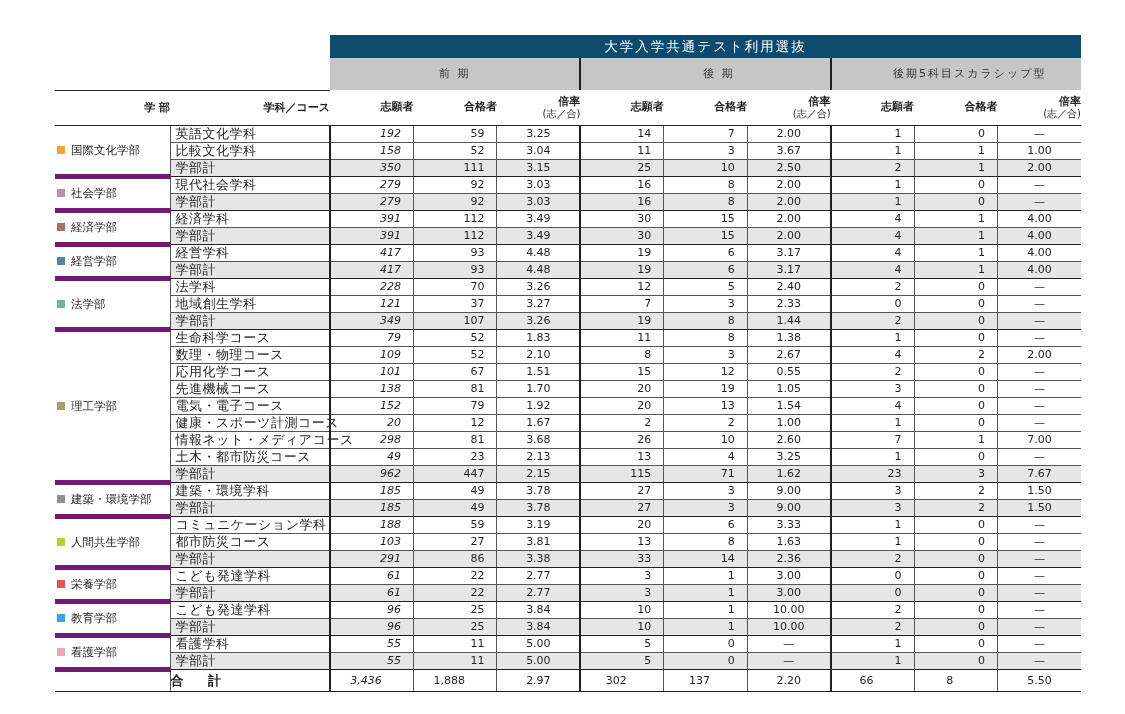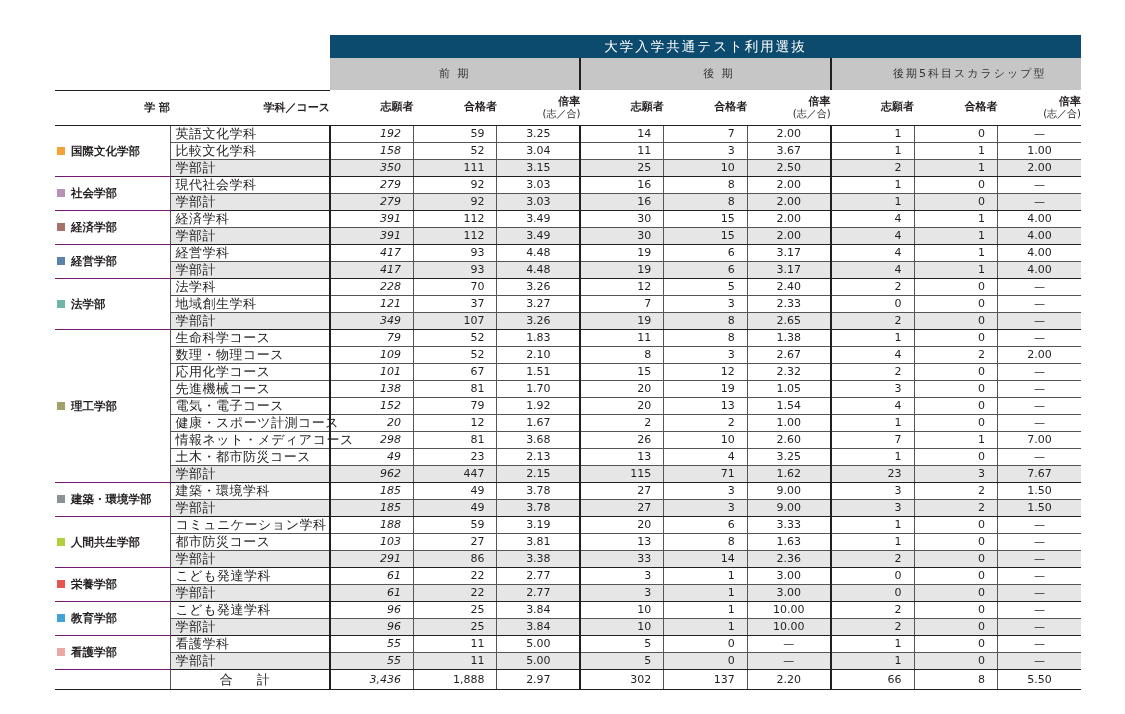--- a/index.html
+++ b/index.html
@@ -40,28 +40,28 @@
     }
     tbody td.num { text-align: right; padding-right: 12px; border-left: 1px solid #555; }
     tbody td.rate { text-align: center; border-left: 1px solid #555; padding-right: 0; }
     tbody td.sep { border-left: 2px solid #231f20; }
     tbody td.dept {
       padding-left: 5px; border-left: 1px solid #555; font-size: 13px;
       letter-spacing: 0.5px; white-space: nowrap;
     }
     tbody td.dept + td { border-left: 2px solid #231f20; font-style: italic; }
     tbody td.fac {
-      font-size: 11.5px; font-weight: bold; vertical-align: middle;
-      border-bottom: 1px solid #701a75; white-space: nowrap; padding-left: 2px;
+      font-size: 11.5px; font-weight: normal; vertical-align: middle;
+      border-bottom: 5px solid #701a75; white-space: nowrap; padding-left: 2px;
     }
     tbody tr.sub td:not(.fac) { background: #e6e6e7; }
     tbody tr.grp-end td { border-bottom: 1px solid #231f20; }
     .swatch { display: inline-block; width: 8px; height: 8px; margin-right: 6px; vertical-align: 0px; }
-    tr.total td { height: 19px; line-height: 19px; border-bottom: 1.5px solid #231f20; border-top: 1px solid #231f20; }
-    tr.total td.total-label { text-align: center; font-weight: normal; letter-spacing: 10px; padding-left: 0; }
+    tr.total td { height: 19px; line-height: 19px; border-bottom: 1.5px solid #231f20; border-top: 1px solid #231f20; text-align: center; }
+    tr.total td.total-label { text-align: left; font-weight: bold; letter-spacing: 10px; padding-left: 0; }
   </style>
 </head>
 <body>
 
 <div id="wrap">
   <table>
     <colgroup>
       <col class="c-fac">
         <col class="c-dept">
       <col class="c-num">
@@ -237,21 +237,21 @@
           <td class="num">0</td>
           <td class="rate">—</td>
         </tr>
         <tr class="sub grp-end">
           <td class="dept">学部計</td>
           <td class="num">349</td>
           <td class="num">107</td>
           <td class="rate">3.26</td>
           <td class="num sep">19</td>
           <td class="num">8</td>
-          <td class="rate">2.65</td>
+          <td class="rate">1.44</td>
           <td class="num sep">2</td>
           <td class="num">0</td>
           <td class="rate">—</td>
         </tr>
         <tr class="">
           <td class="fac" rowspan="9"><span class="swatch" style="background: rgb(162, 160, 107);"></span><span>理工学部</span></td>
           <td class="dept">生命科学コース</td>
           <td class="num">79</td>
           <td class="num">52</td>
           <td class="rate">1.83</td>
@@ -274,21 +274,21 @@
           <td class="num">2</td>
           <td class="rate">2.00</td>
         </tr>
         <tr class="">
           <td class="dept">応用化学コース</td>
           <td class="num">101</td>
           <td class="num">67</td>
           <td class="rate">1.51</td>
           <td class="num sep">15</td>
           <td class="num">12</td>
-          <td class="rate">2.32</td>
+          <td class="rate">0.55</td>
           <td class="num sep">2</td>
           <td class="num">0</td>
           <td class="rate">—</td>
         </tr>
         <tr class="">
           <td class="dept">先進機械コース</td>
           <td class="num">138</td>
           <td class="num">81</td>
           <td class="rate">1.70</td>
           <td class="num sep">20</td>

